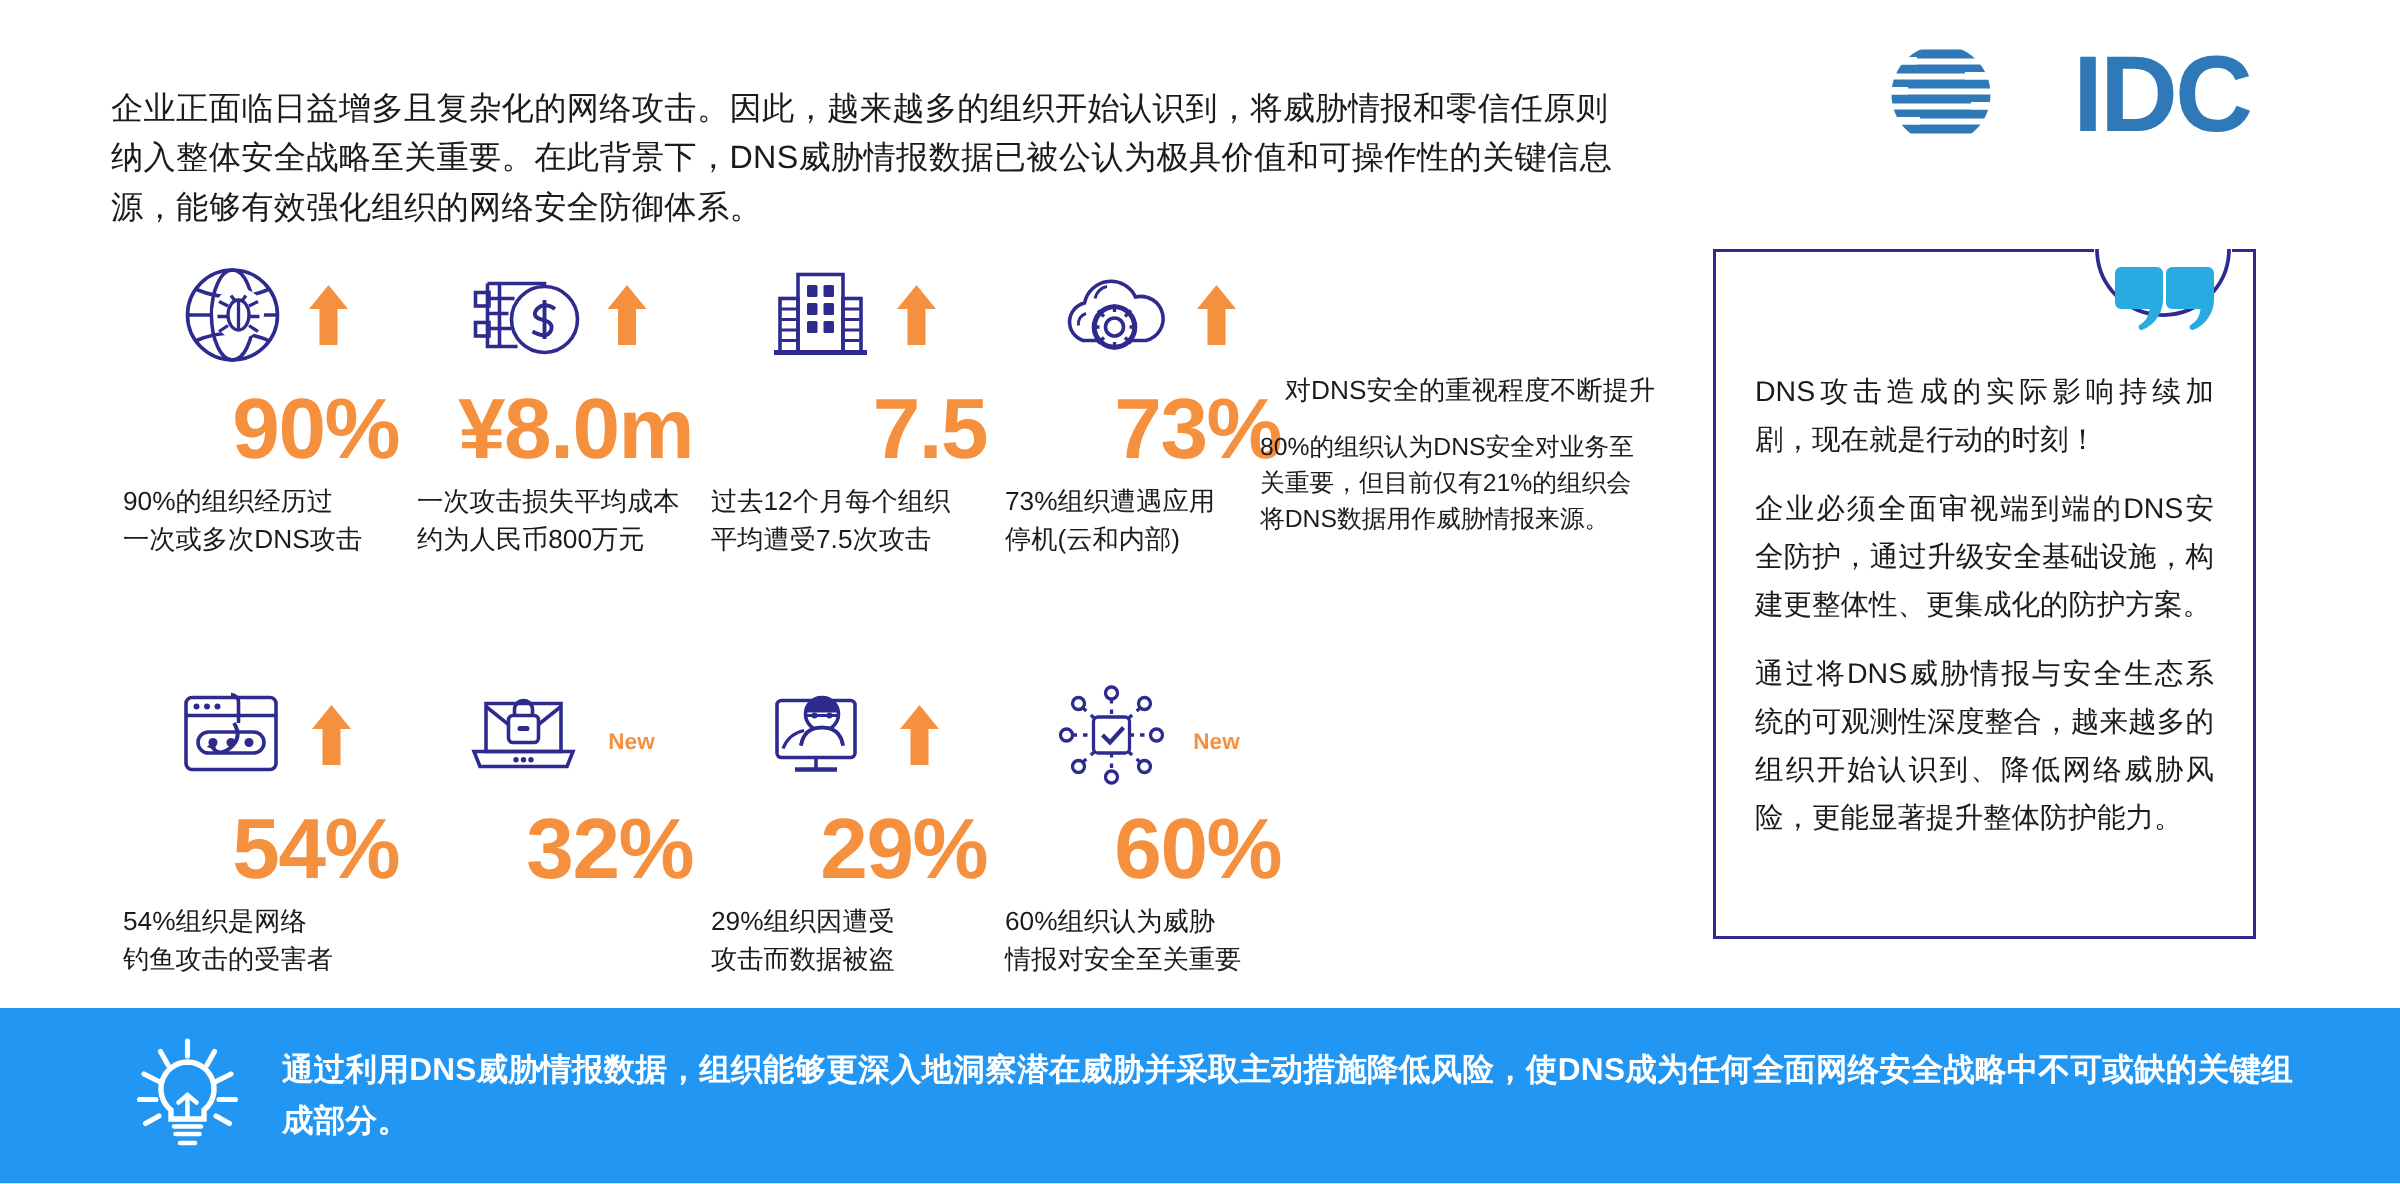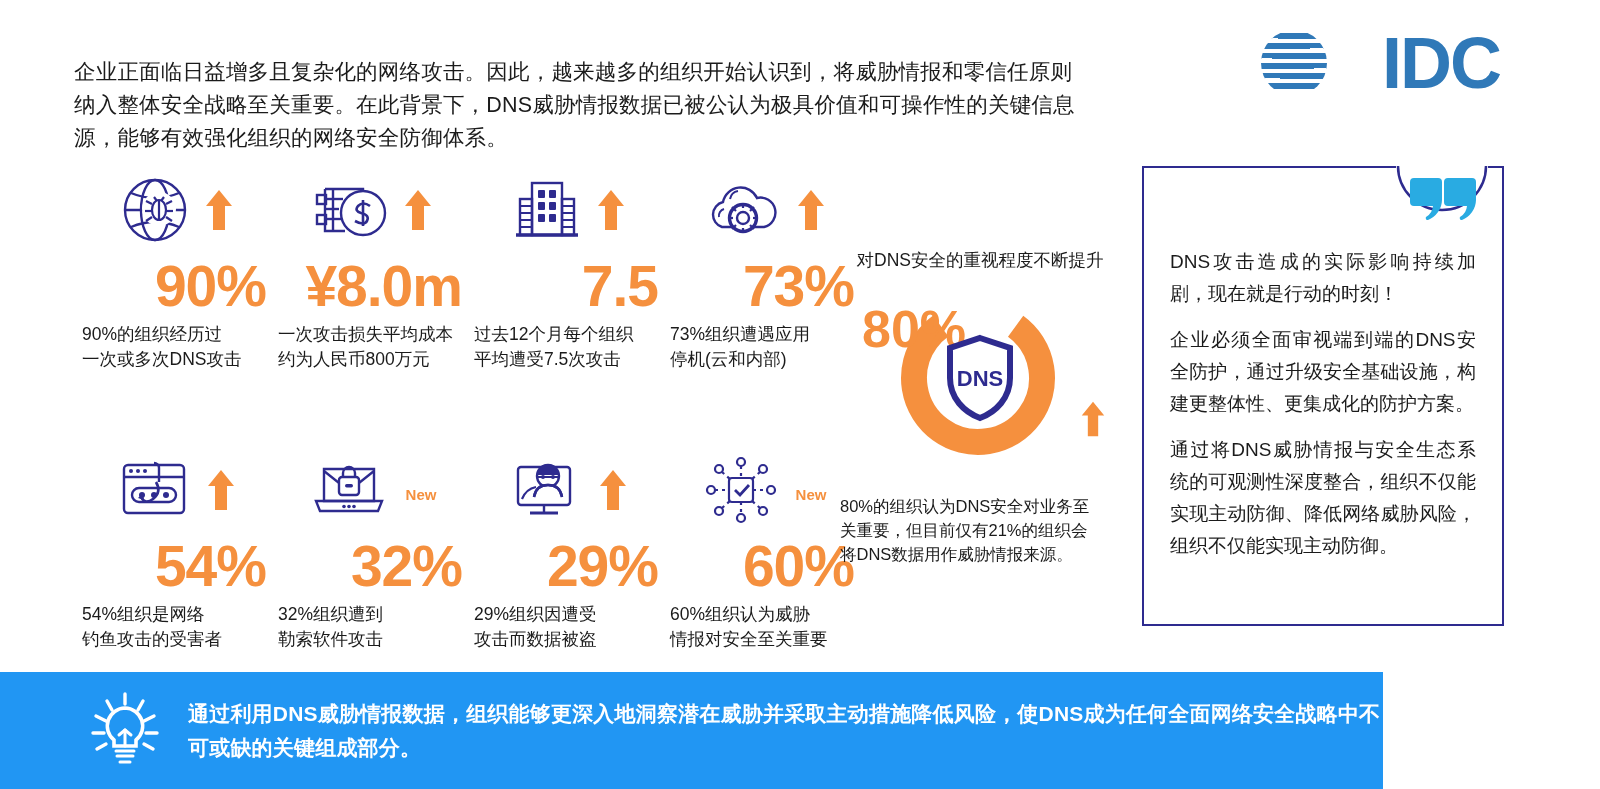--- a/index.html
+++ b/index.html
@@ -65,21 +65,21 @@
     position:absolute;right:14px;top:-2px;width:92px;height:62px;
     background:#fff;overflow:visible;
   }
   .quote-mark{position:absolute;right:22px;top:8px;}
   .quote-body{padding:78px 26px 18px 26px;}
   .quote-p{font-size:19px;line-height:32px;color:#1b1b1b;margin:0 0 14px 0;text-align:justify;}
   .quote-p:last-child{margin-bottom:0;}
 
   
   .banner{
-    position:absolute;left:0;top:672px;width:1383px;height:117px;
+    position:absolute;left:0;top:672px;width:1600px;height:117px;
     background:#2196f3;display:flex;align-items:center;
   }
   .banner-icon{margin-left:90px;flex:0 0 70px;width:70px;height:82px;}
   .banner-text{
     margin-left:28px;color:#ffffff;font-size:21px;line-height:34px;
     width:1360px;font-weight:600;letter-spacing:.2px;
   }
 </style>
 </head>
 <body>
@@ -304,22 +304,20 @@
                   <circle cx="46" cy="51.5" r="1.8"></circle>
               </g>
               <rect x="31" y="22" width="20" height="18" rx="3" fill="#fff"></rect>
               <path d="M35 22 v-4 a6 6 0 0 1 12 0 v4"></path>
               <rect x="37" y="29" width="8" height="3.4" rx="1.7" fill="#2E2B8F" stroke="none"></rect>
             </svg>
           </span>
           <span class="badge-new">New</span>
         </div>
         <div class="num">32%</div>
-        <div class="cap" style="white-space:pre-line">32%组织遭到
-勒索软件攻击</div>
       </div>
 
       <div class="stat">
         <div class="iconwrap">
           <span>
             <svg class="svgicon" width="78" height="70" viewBox="0 0 78 70" fill="none" stroke="#2E2B8F" stroke-width="2.4">
               <rect x="10" y="12" width="52" height="38" rx="3"></rect>
               <line x1="36" y1="50" x2="36" y2="58"></line>
               <line x1="22" y1="58" x2="50" y2="58" stroke-width="3"></line>
               <circle cx="40" cy="21" r="11" fill="#fff"></circle>
@@ -375,55 +373,39 @@
         </div>
         <div class="num">60%</div>
         <div class="cap" style="white-space:pre-line">60%组织认为威胁
 情报对安全至关重要</div>
       </div>
     </div>
   </div>
 
   <div class="donut-block">
     <div class="donut-title">对DNS安全的重视程度不断提升</div>
-    <div class="donut-wrap">
-      <svg class="donut-svg" width="180" height="180" viewBox="0 0 180 180">
-
-        <circle cx="90" cy="90" r="64" fill="none" stroke="#F5903E" stroke-width="26" stroke-dasharray="321.7 80.4" transform="rotate(-54 90 90)"></circle>
-      </svg>
-      <div class="donut-pct">80%</div>
-      <svg style="position:absolute;left:104px;top:54px;" width="72" height="88" viewBox="0 0 72 88">
-        <path d="M36 4 L66 14 V44 C66 64 52 78 36 84 C20 78 6 64 6 44 V14 Z" fill="#ffffff" stroke="#2E2B8F" stroke-width="6"></path>
-        <text x="36" y="52" text-anchor="middle" font-family="Liberation Sans, sans-serif" font-size="22" font-weight="700" fill="#2E2B8F">DNS</text>
-      </svg>
-      <span class="donut-arrow">
-        <svg width="26" height="38" viewBox="0 0 30 44">
-            <path d="M15 2 L28 18 H21 V42 H9 V18 H2 Z" fill="#F5903E"></path>
-          </svg>
-      </span>
-    </div>
     <div class="donut-cap">80%的组织认为DNS安全对业务至关重要，但目前仅有21%的组织会将DNS数据用作威胁情报来源。</div>
   </div>
 
   <div class="quote-card">
     <div class="quote-notch">
       <svg width="92" height="62" viewBox="0 0 92 62">
         <path d="M2 0 a44 44 0 0 0 88 0" fill="#ffffff" stroke="#2E2B8F" stroke-width="2.5"></path>
       </svg>
     </div>
     <svg class="quote-mark" width="70" height="50" viewBox="0 0 70 50">
       <g fill="#29ABE2">
         <path d="M4 2 h24 a4 4 0 0 1 4 4 v18 a22 22 0 0 1 -14 20 a2 2 0 0 1 -2 -3 a14 14 0 0 0 7 -11 h-19 a4 4 0 0 1 -4 -4 V6 a4 4 0 0 1 4 -4 z"></path>
         <path d="M38 2 h24 a4 4 0 0 1 4 4 v18 a22 22 0 0 1 -14 20 a2 2 0 0 1 -2 -3 a14 14 0 0 0 7 -11 h-19 a4 4 0 0 1 -4 -4 V6 a4 4 0 0 1 4 -4 z"></path>
       </g>
     </svg>
     <div class="quote-body">
       <p class="quote-p">DNS攻击造成的实际影响持续加剧，现在就是行动的时刻！</p>
       <p class="quote-p">企业必须全面审视端到端的DNS安全防护，通过升级安全基础设施，构建更整体性、更集成化的防护方案。</p>
-      <p class="quote-p">通过将DNS威胁情报与安全生态系统的可观测性深度整合，组织不仅能实现主动防御、降低网络威胁风险，组织不仅能实现主动防御。</p>
+      <p class="quote-p">通过将DNS威胁情报与安全生态系统的可观测性深度整合，越来越多的组织开始认识到、降低网络威胁风险，更能显著提升整体防护能力。</p>
     </div>
   </div>
 
   <div class="banner">
     <span class="banner-icon">
       <svg width="70" height="82" viewBox="0 0 70 82">
         <g stroke="#ffffff" stroke-width="3.4" stroke-linecap="round" fill="none">
           <line x1="35" y1="4" x2="35" y2="14"></line>
           <line x1="17" y1="11" x2="22" y2="20"></line>
           <line x1="53" y1="11" x2="48" y2="20"></line>

